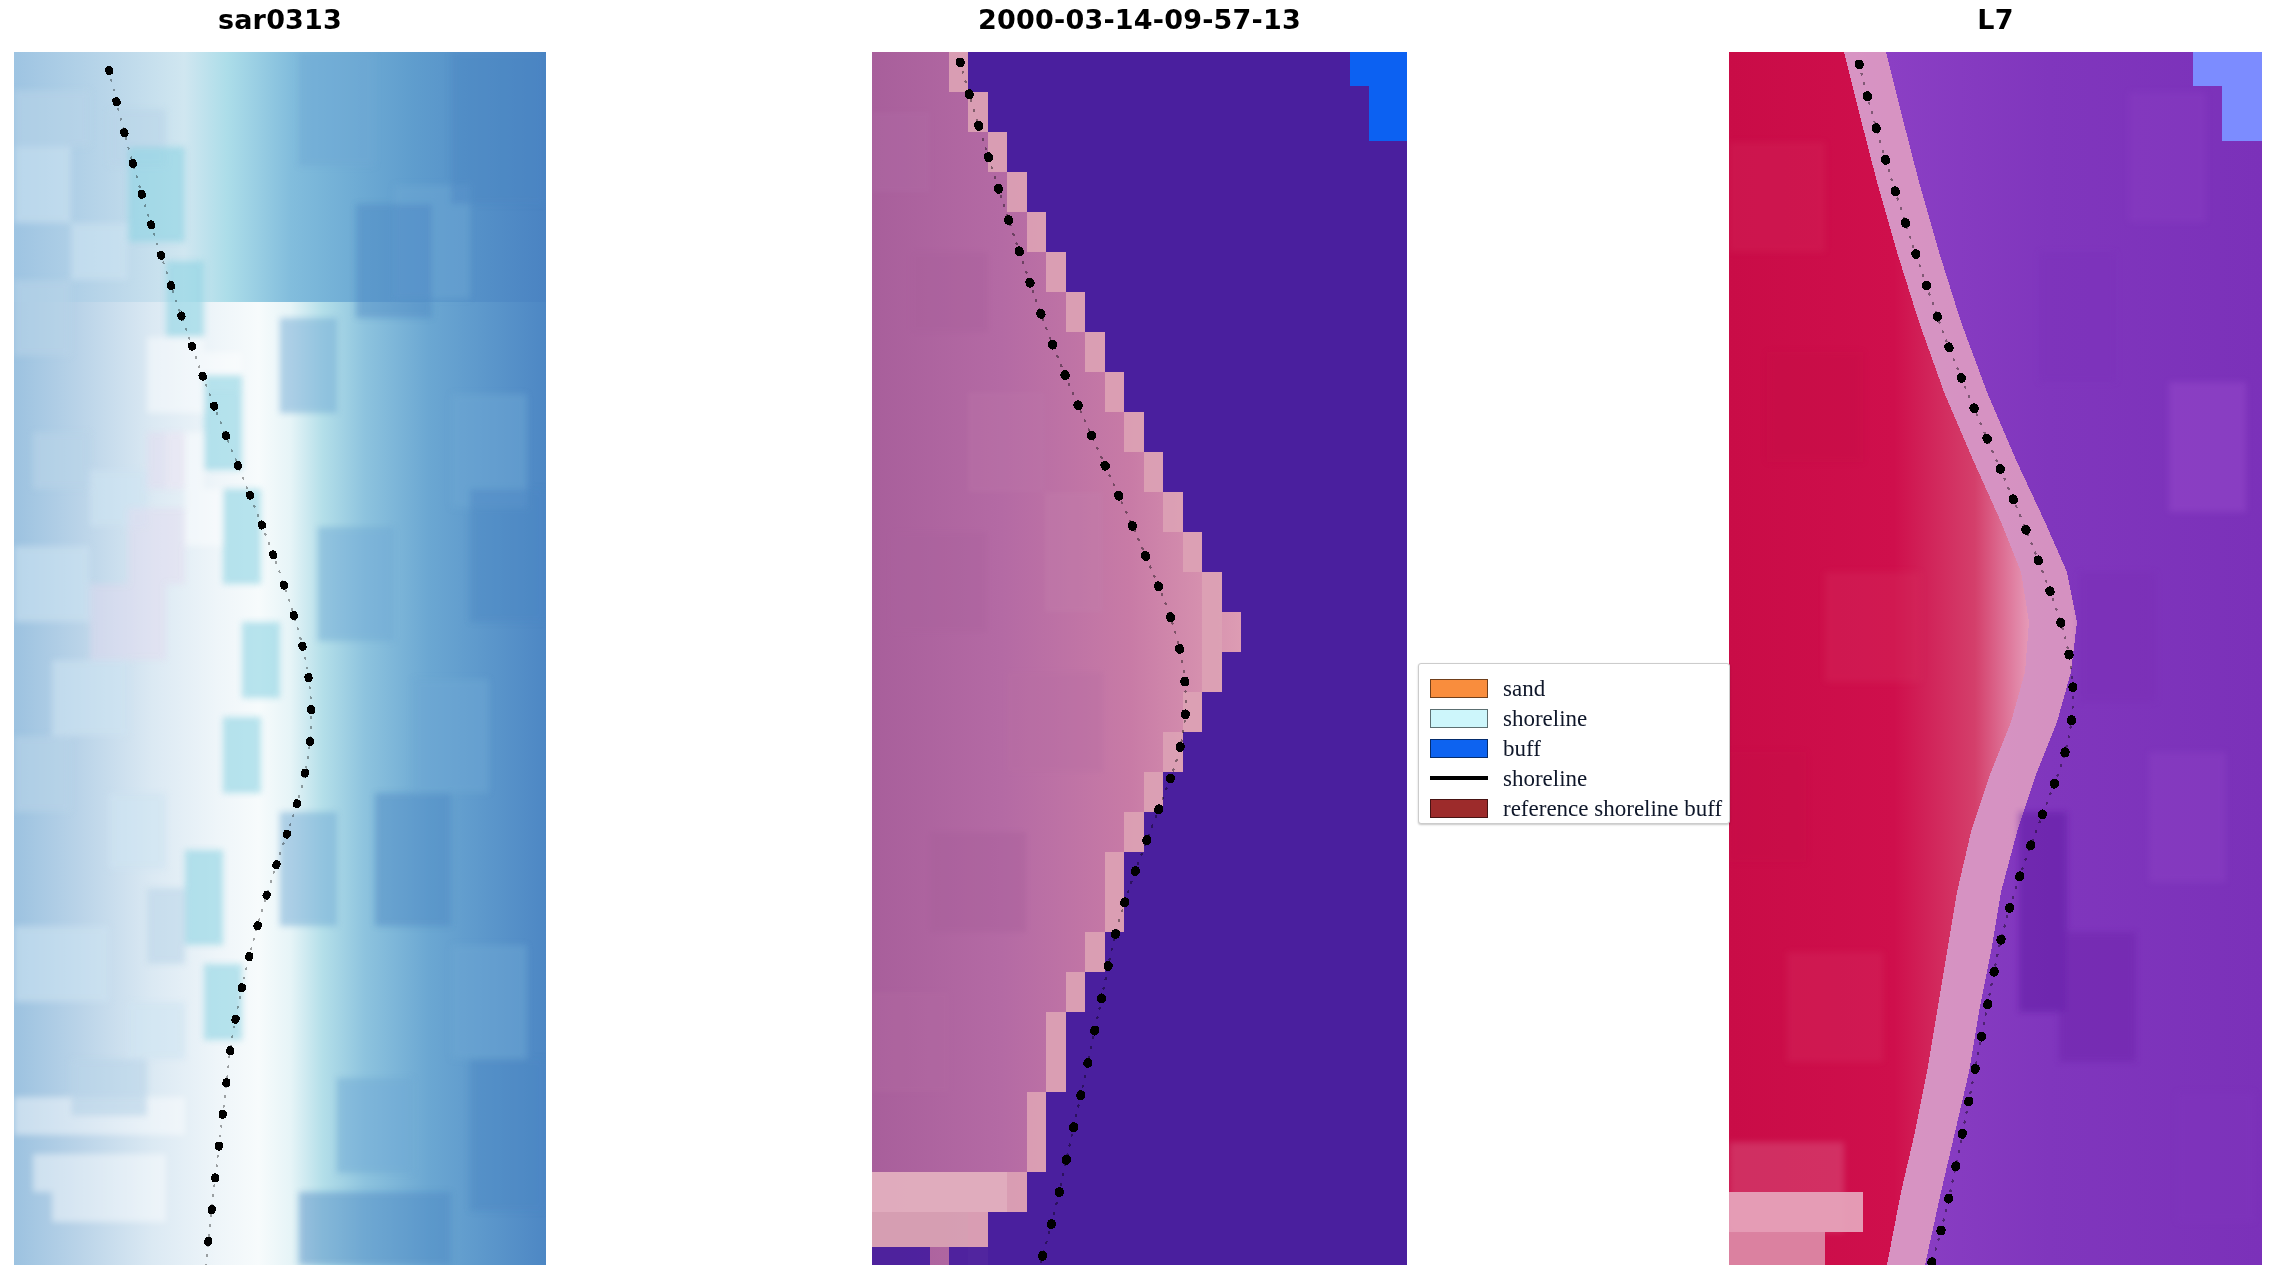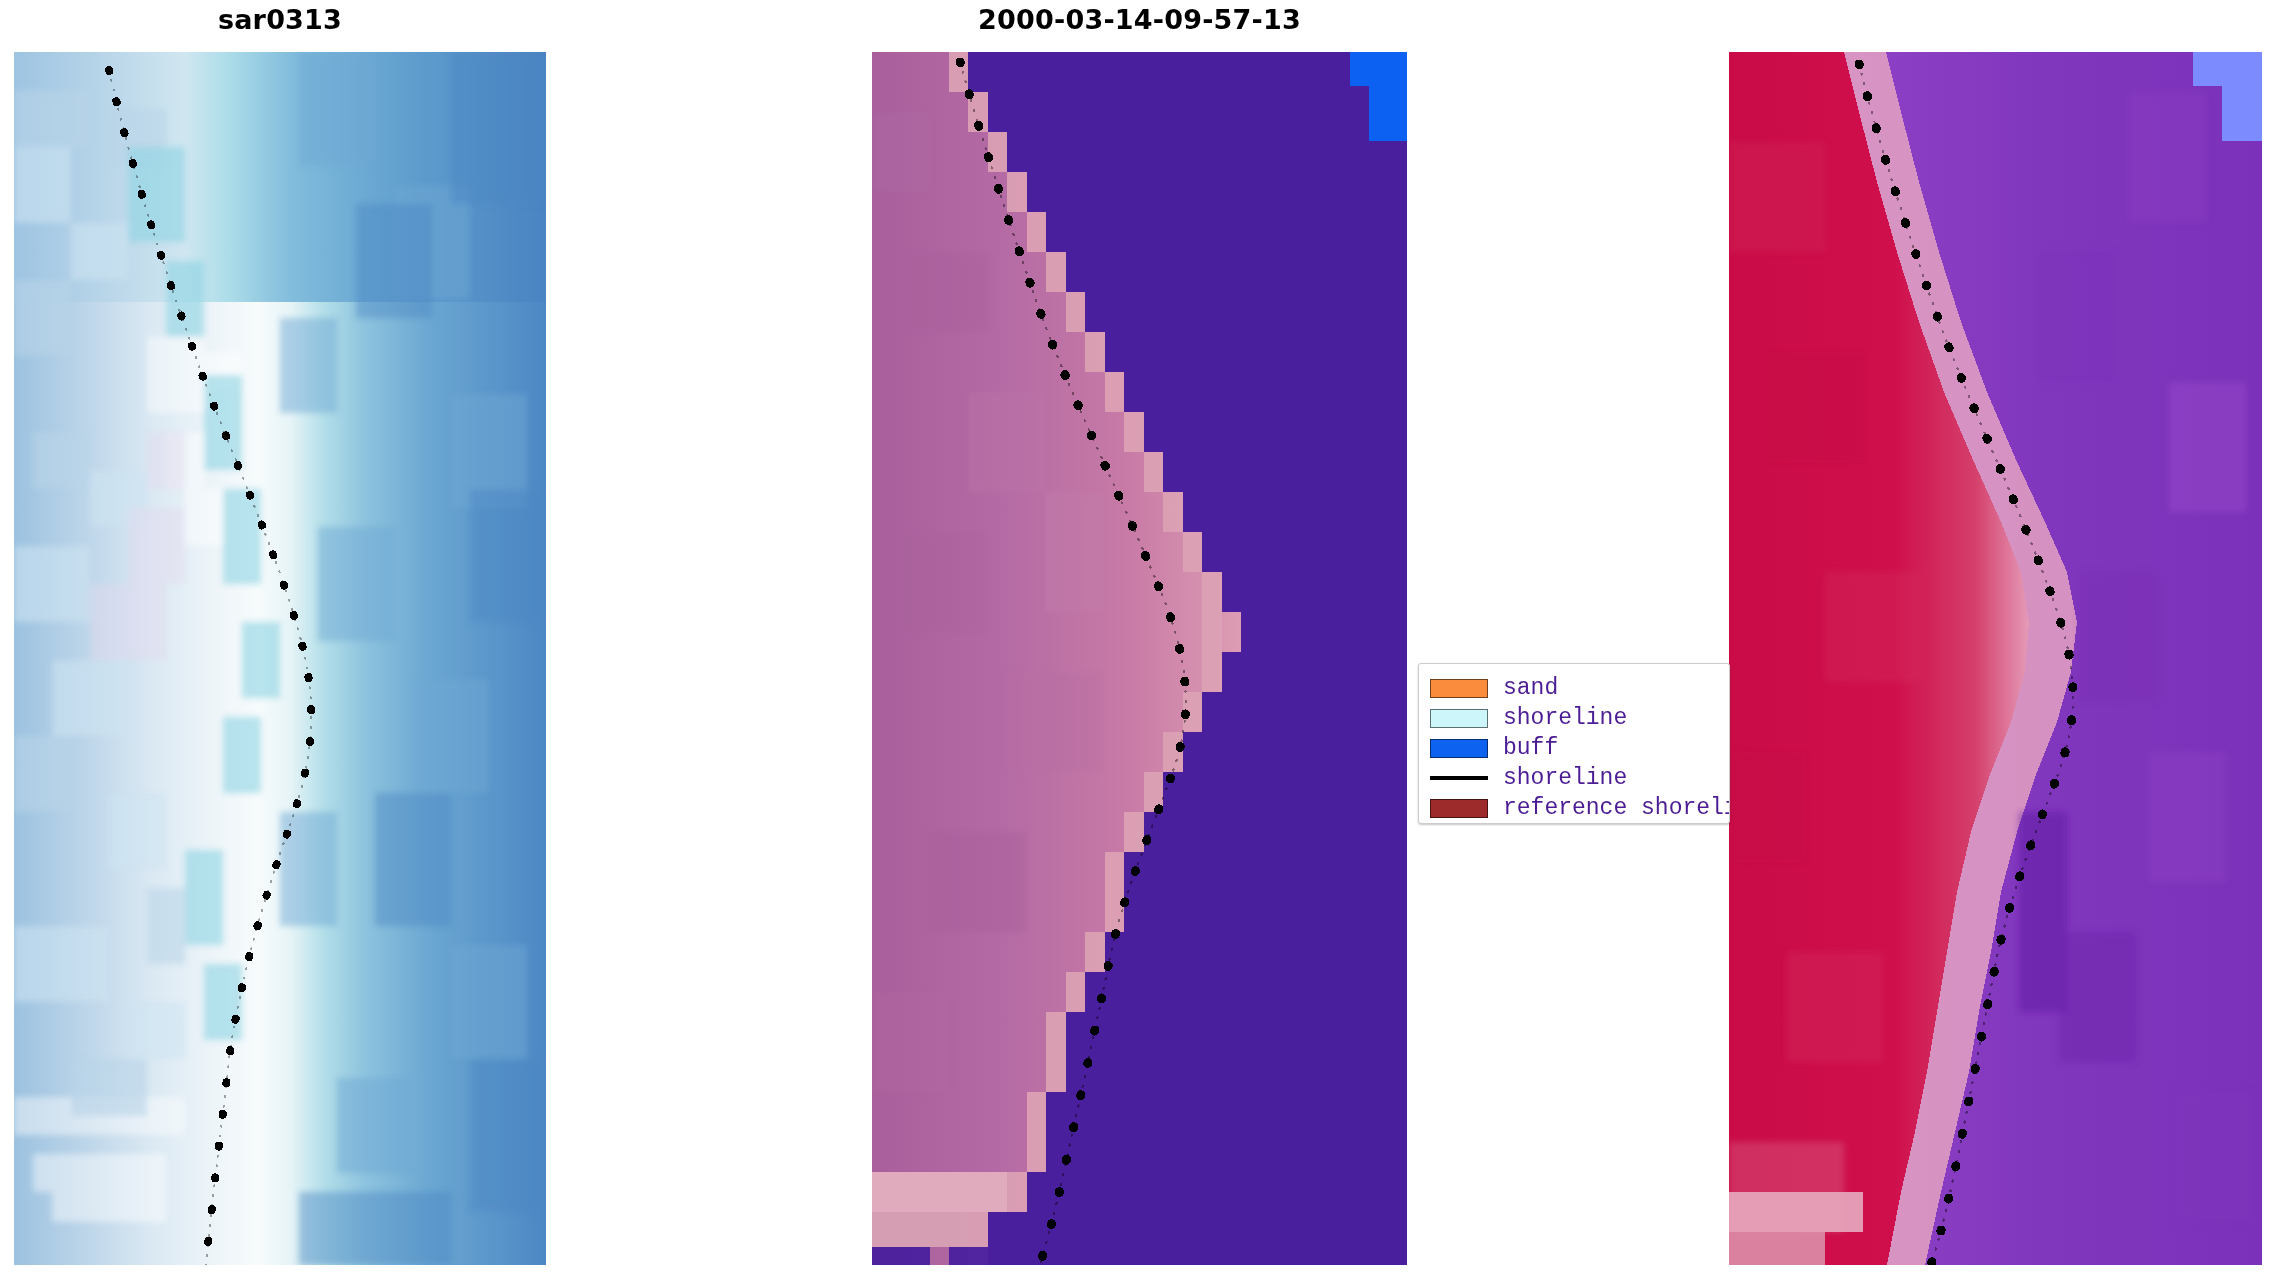--- a/index.html
+++ b/index.html
@@ -32,22 +32,22 @@
     width:58px;min-width:58px;height:19px;margin-right:15px;
     box-sizing:border-box;display:block;
   }
   .legend-key.patch{border:1px solid rgba(0,0,0,0.55);}
   .legend-key.lineKey{height:19px;position:relative;border:none;}
   .legend-key.lineKey::after{
     content:"";position:absolute;left:0;right:0;top:50%;
     height:4px;margin-top:-2px;background:#000000;display:block;
   }
   .legend-label{
-    font-size:23px;color:#4c1d95;white-space:nowrap;
-    font-family:Liberation Mono, monospace;
+    font-size:23px;color:#0f172a;white-space:nowrap;
+    font-family:Liberation Serif, serif;
     line-height:1;
   }
 </style>
 </head>
 <body>
 
 <div class="figure">
 
   <div class="panel-title" style="left:14px;top:4px;width:532px;">sar0313</div>
   <div class="panel" style="left:14px;top:52px;width:532px;height:1213px;">
@@ -239,20 +239,21 @@
 
       <path d="M 88 10 C 112 95, 140 180, 170 265 C 205 360, 255 455, 295 555
                C 318 618, 320 668, 300 722 C 278 782, 252 840, 238 905
                C 226 965, 212 1030, 196 1100 C 186 1150, 176 1185, 168 1213" fill="none" stroke="#000000" stroke-width="9" stroke-linecap="round" stroke-dasharray="1 32"></path>
       <path d="M 88 10 C 112 95, 140 180, 170 265 C 205 360, 255 455, 295 555
                C 318 618, 320 668, 300 722 C 278 782, 252 840, 238 905
                C 226 965, 212 1030, 196 1100 C 186 1150, 176 1185, 168 1213" fill="none" stroke="#000000" stroke-width="2.2" stroke-linecap="round" stroke-dasharray="1 9" opacity="0.4"></path>
     </svg>
   </div>
 
+  <div class="panel-title" style="left:1729px;top:4px;width:533px;">L7</div>
   <div class="panel" style="left:1729px;top:52px;width:533px;height:1213px;">
     <svg class="canvas" viewBox="0 0 533 1213" preserveAspectRatio="none" shape-rendering="crispEdges">
       <defs>
         <linearGradient id="l7Land" x1="0" y1="0" x2="1" y2="0">
           <stop offset="0%" stop-color="#c90c47"></stop>
           <stop offset="55%" stop-color="#cf0f4c"></stop>
           <stop offset="82%" stop-color="#d43f6b"></stop>
           <stop offset="100%" stop-color="#e59ab8"></stop>
         </linearGradient>
         <linearGradient id="l7Water" x1="0" y1="0" x2="1" y2="0">

